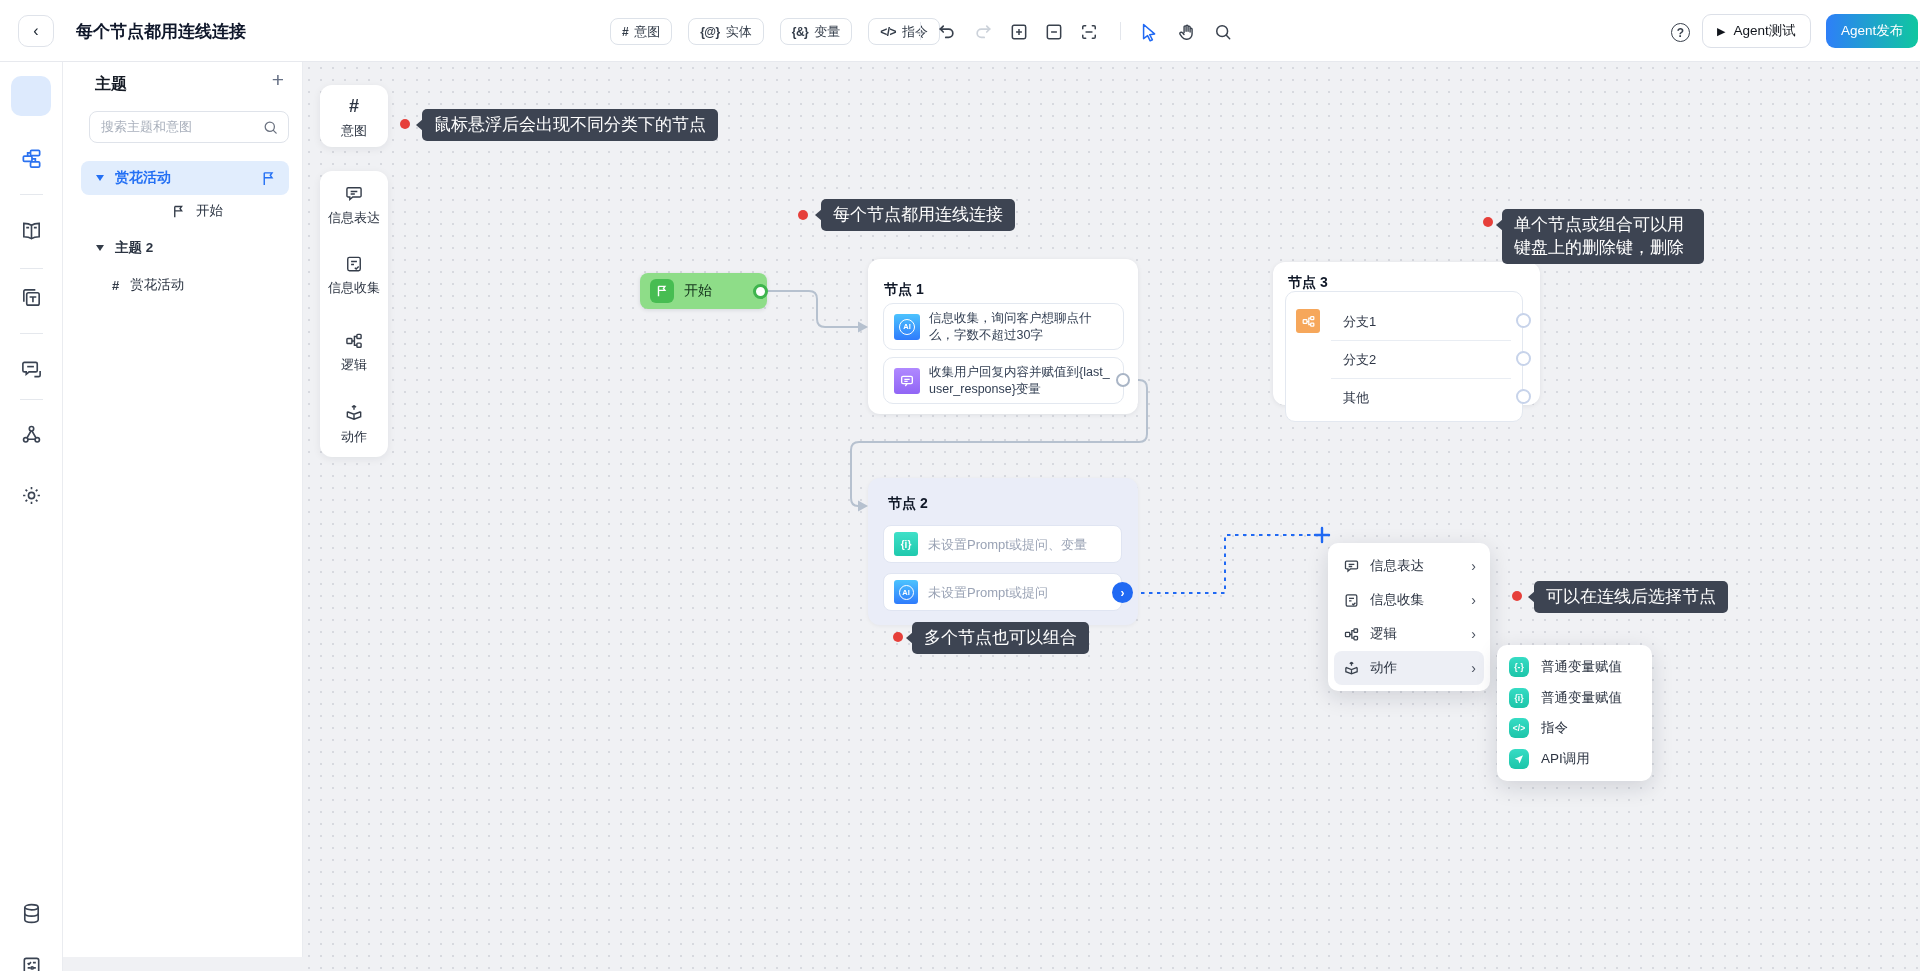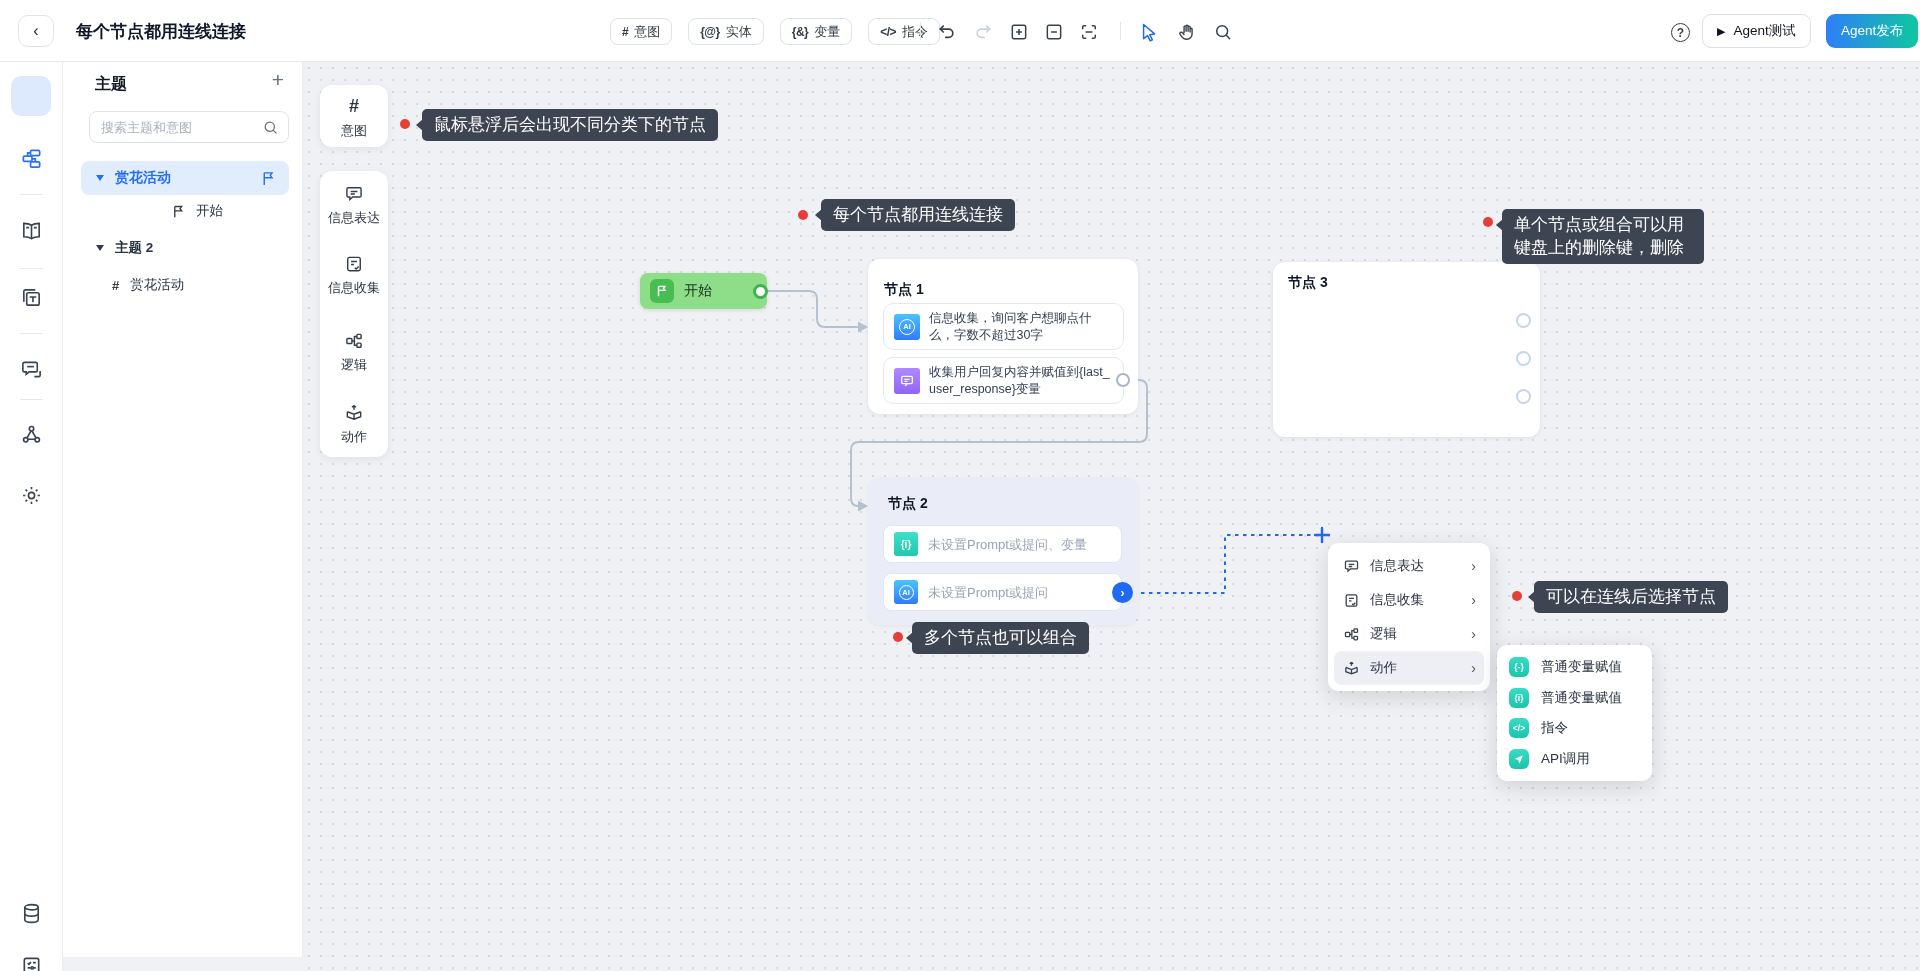--- a/index.html
+++ b/index.html
@@ -46,21 +46,21 @@
 
   
   .sidebar { position:absolute; left:63px; top:48px; width:240px; height:909px; background:#fff;
     border-right:1px solid #eaecf0; z-index:9; }
   .sb-title { position:absolute; left:32px; top:26px; font-size:16px; font-weight:700; color:#141a24; }
   .sb-plus { position:absolute; left:203px; top:20px; font-size:21px; color:#667085; cursor:pointer;
     width:24px; height:24px; display:flex; align-items:center; justify-content:center; }
   .sb-search { position:absolute; left:26px; top:63px; width:200px; height:32px;
     border:1px solid #dfe3ea; border-radius:8px; background:#fff; display:flex; align-items:center; }
   .sb-search input { border:0; outline:0; flex:1; padding:0 6px 0 11px; font-size:13px;
-    color:#333; background:transparent; font-family:Liberation Sans, sans-serif; min-width:0; }
+    color:#333; background:transparent; font-family:Liberation Mono, monospace; min-width:0; }
   .sb-search input::placeholder { color:#a9b0bc; }
   .sb-search .mag { width:17px; height:17px; color:#6b7280; margin-right:9px; flex:none; }
   .tree-row { position:absolute; display:flex; align-items:center; cursor:pointer; }
   .row-sel { left:18px; top:113px; width:208px; height:34px; background:#e1edfd; border-radius:8px;
     padding:0 12px 0 15px; }
   .caret-dn { width:0; height:0; border-left:4.5px solid transparent; border-right:4.5px solid transparent;
     border-top:6px solid #2470f4; margin-right:11px; }
   .caret-dark { border-top-color:#343c49; }
   .row-sel .lbl { font-size:14px; font-weight:700; color:#2470f4; flex:1; }
   .tree-lbl { font-size:13.5px; color:#2b3442; }
@@ -231,22 +231,37 @@
     <span class="badge badge-ai" style="width:24px; height:24px; margin-right:10px;">
       <span class="ai-ring" style="width:15px; height:15px;">AI</span>
     </span>
     <span class="row-text placeholder">未设置Prompt或提问</span>
   </div>
 </div>
 <div class="port port-blue" style="left:1112px; top:582px;">
   <span>›</span>
 </div>
 
-<div class="node node-white" style="left:1273px; top:262px; width:267px; height:175px;">
+<div class="node node-white" style="left:1273px; top:262px; width:267px; height:143px;">
   <div class="node-title" style="left:15px; top:12px;">节点 3</div>
+  <div class="sub-card" style="left:12px; top:29px; width:238px; height:131px; cursor:default;">
+    <span class="badge badge-orange" style="position:absolute; left:10px; top:17px; width:24px; height:24px;">
+      <svg viewBox="0 0 24 24" width="15" height="15" fill="none" stroke="#fff" stroke-width="2">
+          <rect x="3.5" y="9" width="6" height="6" rx="1"></rect>
+          <rect x="15.5" y="4" width="5" height="5" rx="1"></rect>
+          <rect x="15.5" y="14.5" width="5" height="5" rx="1"></rect>
+          <path d="M9.5 12h3V6.5h3M12.5 12v5h3"></path>
+        </svg>
+    </span>
+    <span class="branch-row" style="top:21px;">分支1</span>
+    <div class="hline" style="left:45px; top:48px; width:180px;"></div>
+    <span class="branch-row" style="top:59px;">分支2</span>
+    <div class="hline" style="left:45px; top:86px; width:180px;"></div>
+    <span class="branch-row" style="top:97px;">其他</span>
+  </div>
 </div>
 <div class="port port-soft" style="left:1516px; top:313px;"></div>
 <div class="port port-soft" style="left:1516px; top:351px;"></div>
 <div class="port port-soft" style="left:1516px; top:389px;"></div>
 
 <div class="red-dot" style="left:400px; top:119px;"></div>
 <div class="tip" style="left:422px; top:109px;"><span>鼠标悬浮后会出现不同分类下的节点</span></div>
 
 <div class="red-dot" style="left:798px; top:210px;"></div>
 <div class="tip" style="left:821px; top:199px;"><span>每个节点都用连线连接</span></div>

